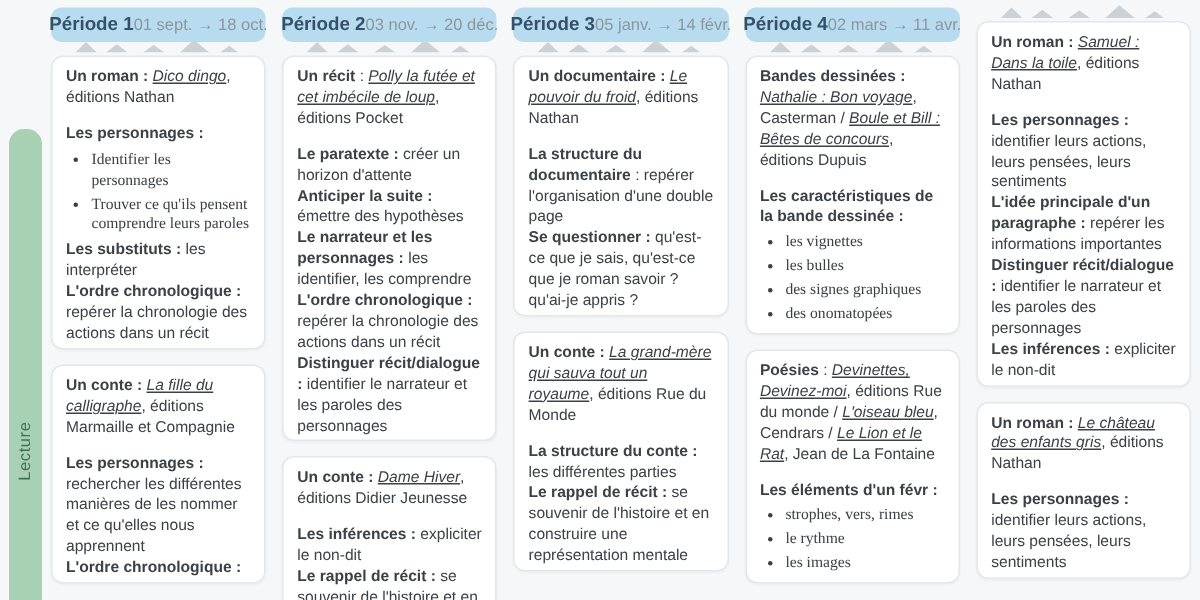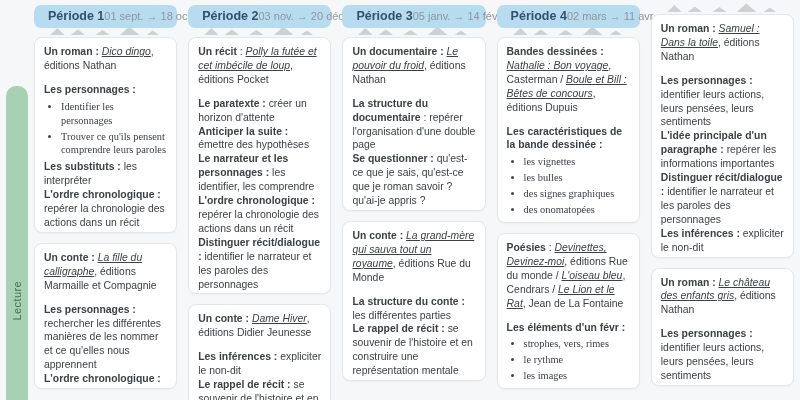--- a/index.html
+++ b/index.html
@@ -30,21 +30,21 @@
     color:var(--sidebar-text);font-size:11px;letter-spacing:.4px;
   }
   .columns{
     position:absolute;left:34px;top:5px;width:760px;
     display:grid;grid-template-columns:repeat(5,1fr);gap:11px;
   }
   .col{display:flex;flex-direction:column;min-width:0;}
   .col-header{
     position:relative;z-index:1;
     background:var(--header-bg);border-radius:7px;
-    padding:4px 14px 5px;display:flex;align-items:baseline;gap:0;white-space:nowrap;
+    padding:4px 14px 5px;display:flex;align-items:baseline;gap:0;white-space:nowrap;justify-content:center;
   }
   .period-title{color:var(--header-title);font-weight:700;font-size:12.5px;}
   .period-dates{color:var(--header-dates);font-size:11px;}
   .bumps{position:relative;z-index:0;height:10px;margin:-3px 10px -1px;}
   .bumps svg{display:block;width:100%;height:100%;}
   .card{
     position:relative;z-index:1;
     background:var(--card-bg);border:1px solid var(--card-border);border-radius:8px;
     padding:7px 9px 2px;margin-top:3px;margin-bottom:7px;
     font-size:10.4px;line-height:13.9px;color:var(--text);

